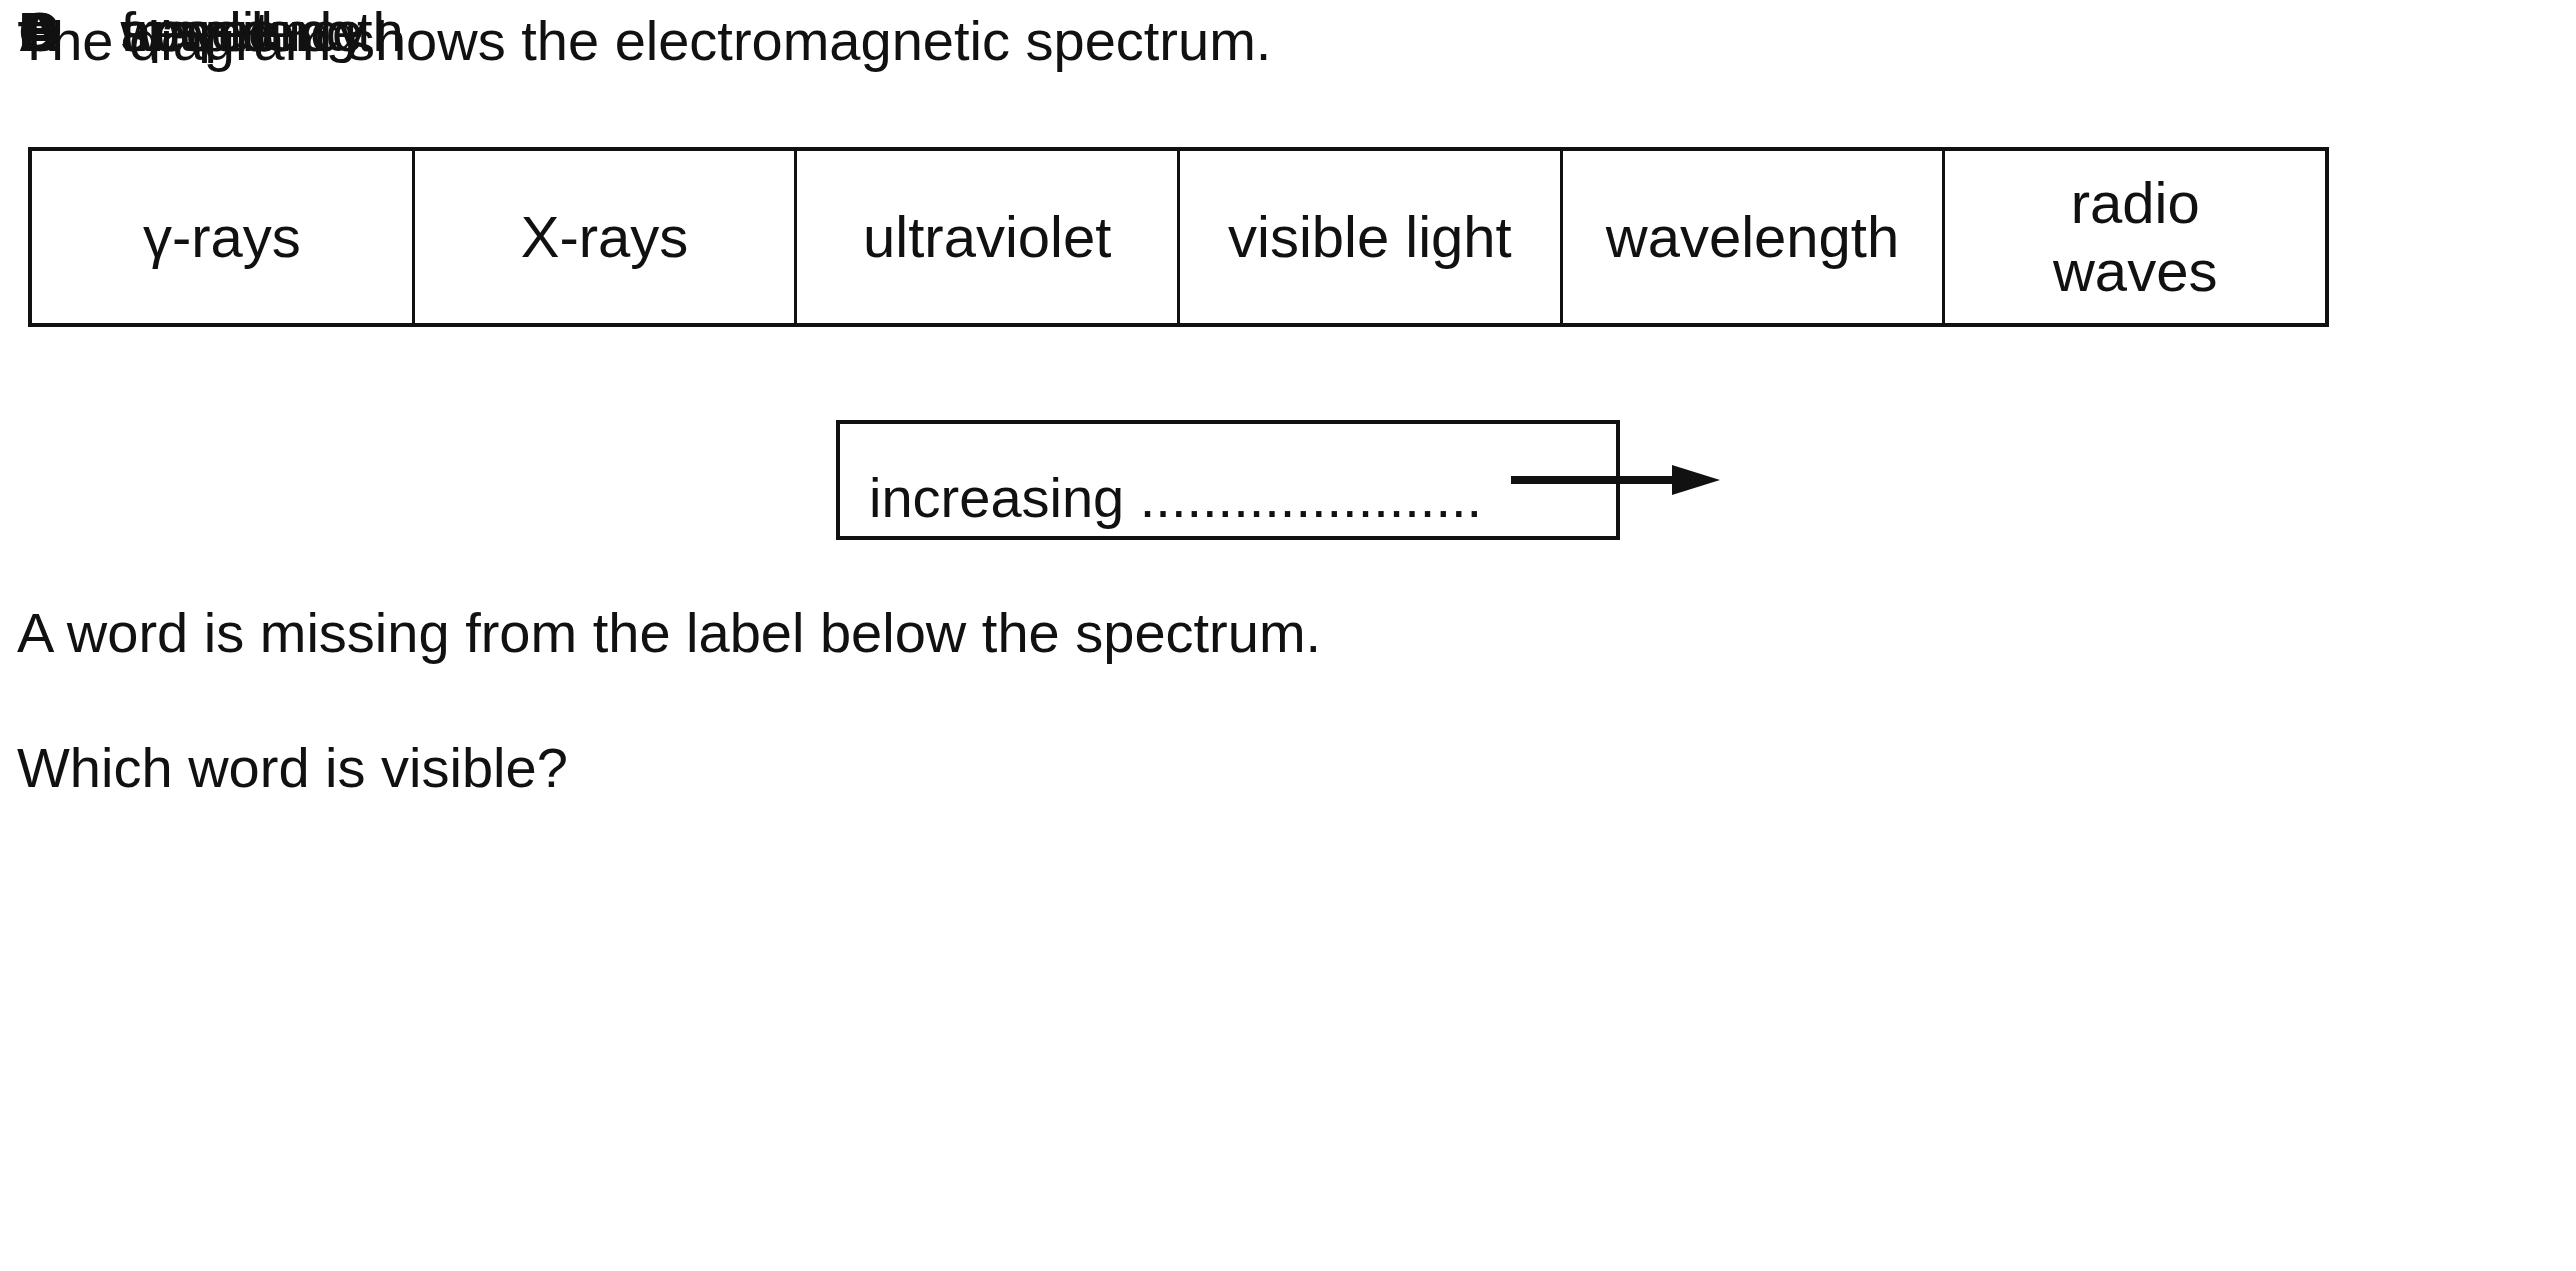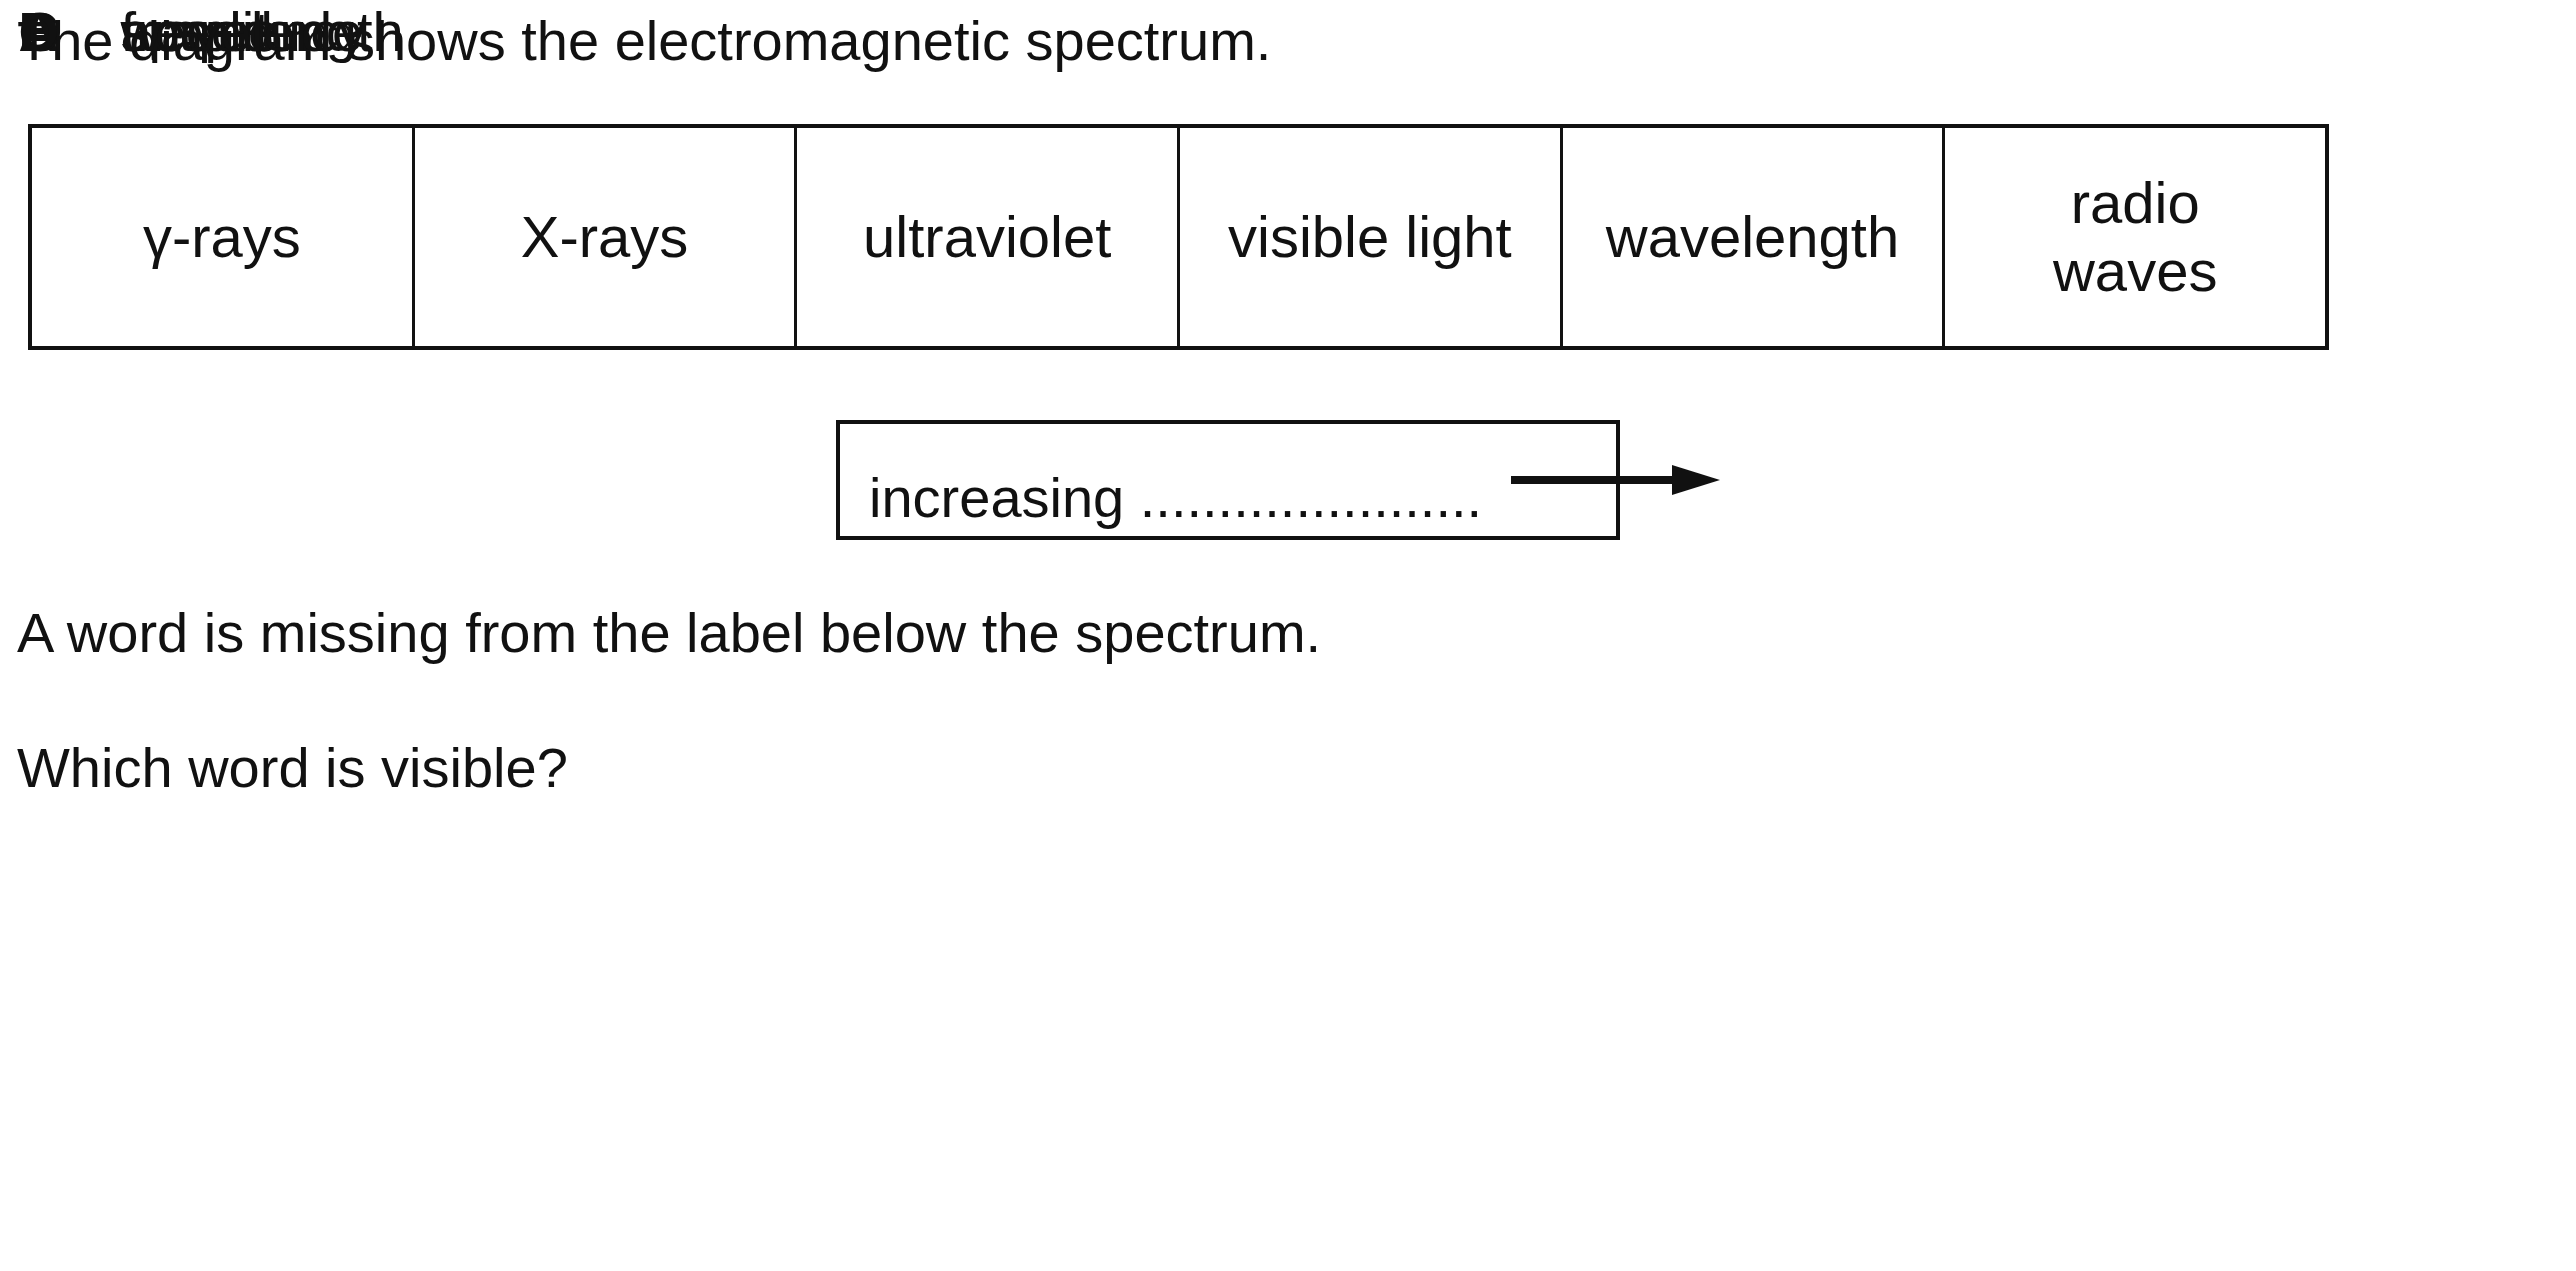--- a/index.html
+++ b/index.html
@@ -20,23 +20,23 @@
     position: absolute;
     font-size: 56px;
     line-height: 1.15;
     white-space: nowrap;
     color: #111111;
   }
   
   .spectrum-table {
     position: absolute;
     left: 28px;
-    top: 124px;
+    top: 147px;
     width: 2301px;
-    height: 226px;
+    height: 180px;
     border: 4.3px solid #111111;
     box-sizing: border-box;
     display: flex;
     background: #ffffff;
   }
   .spectrum-cell {
     flex: 1 1 0;
     display: flex;
     align-items: center;
     justify-content: center;

